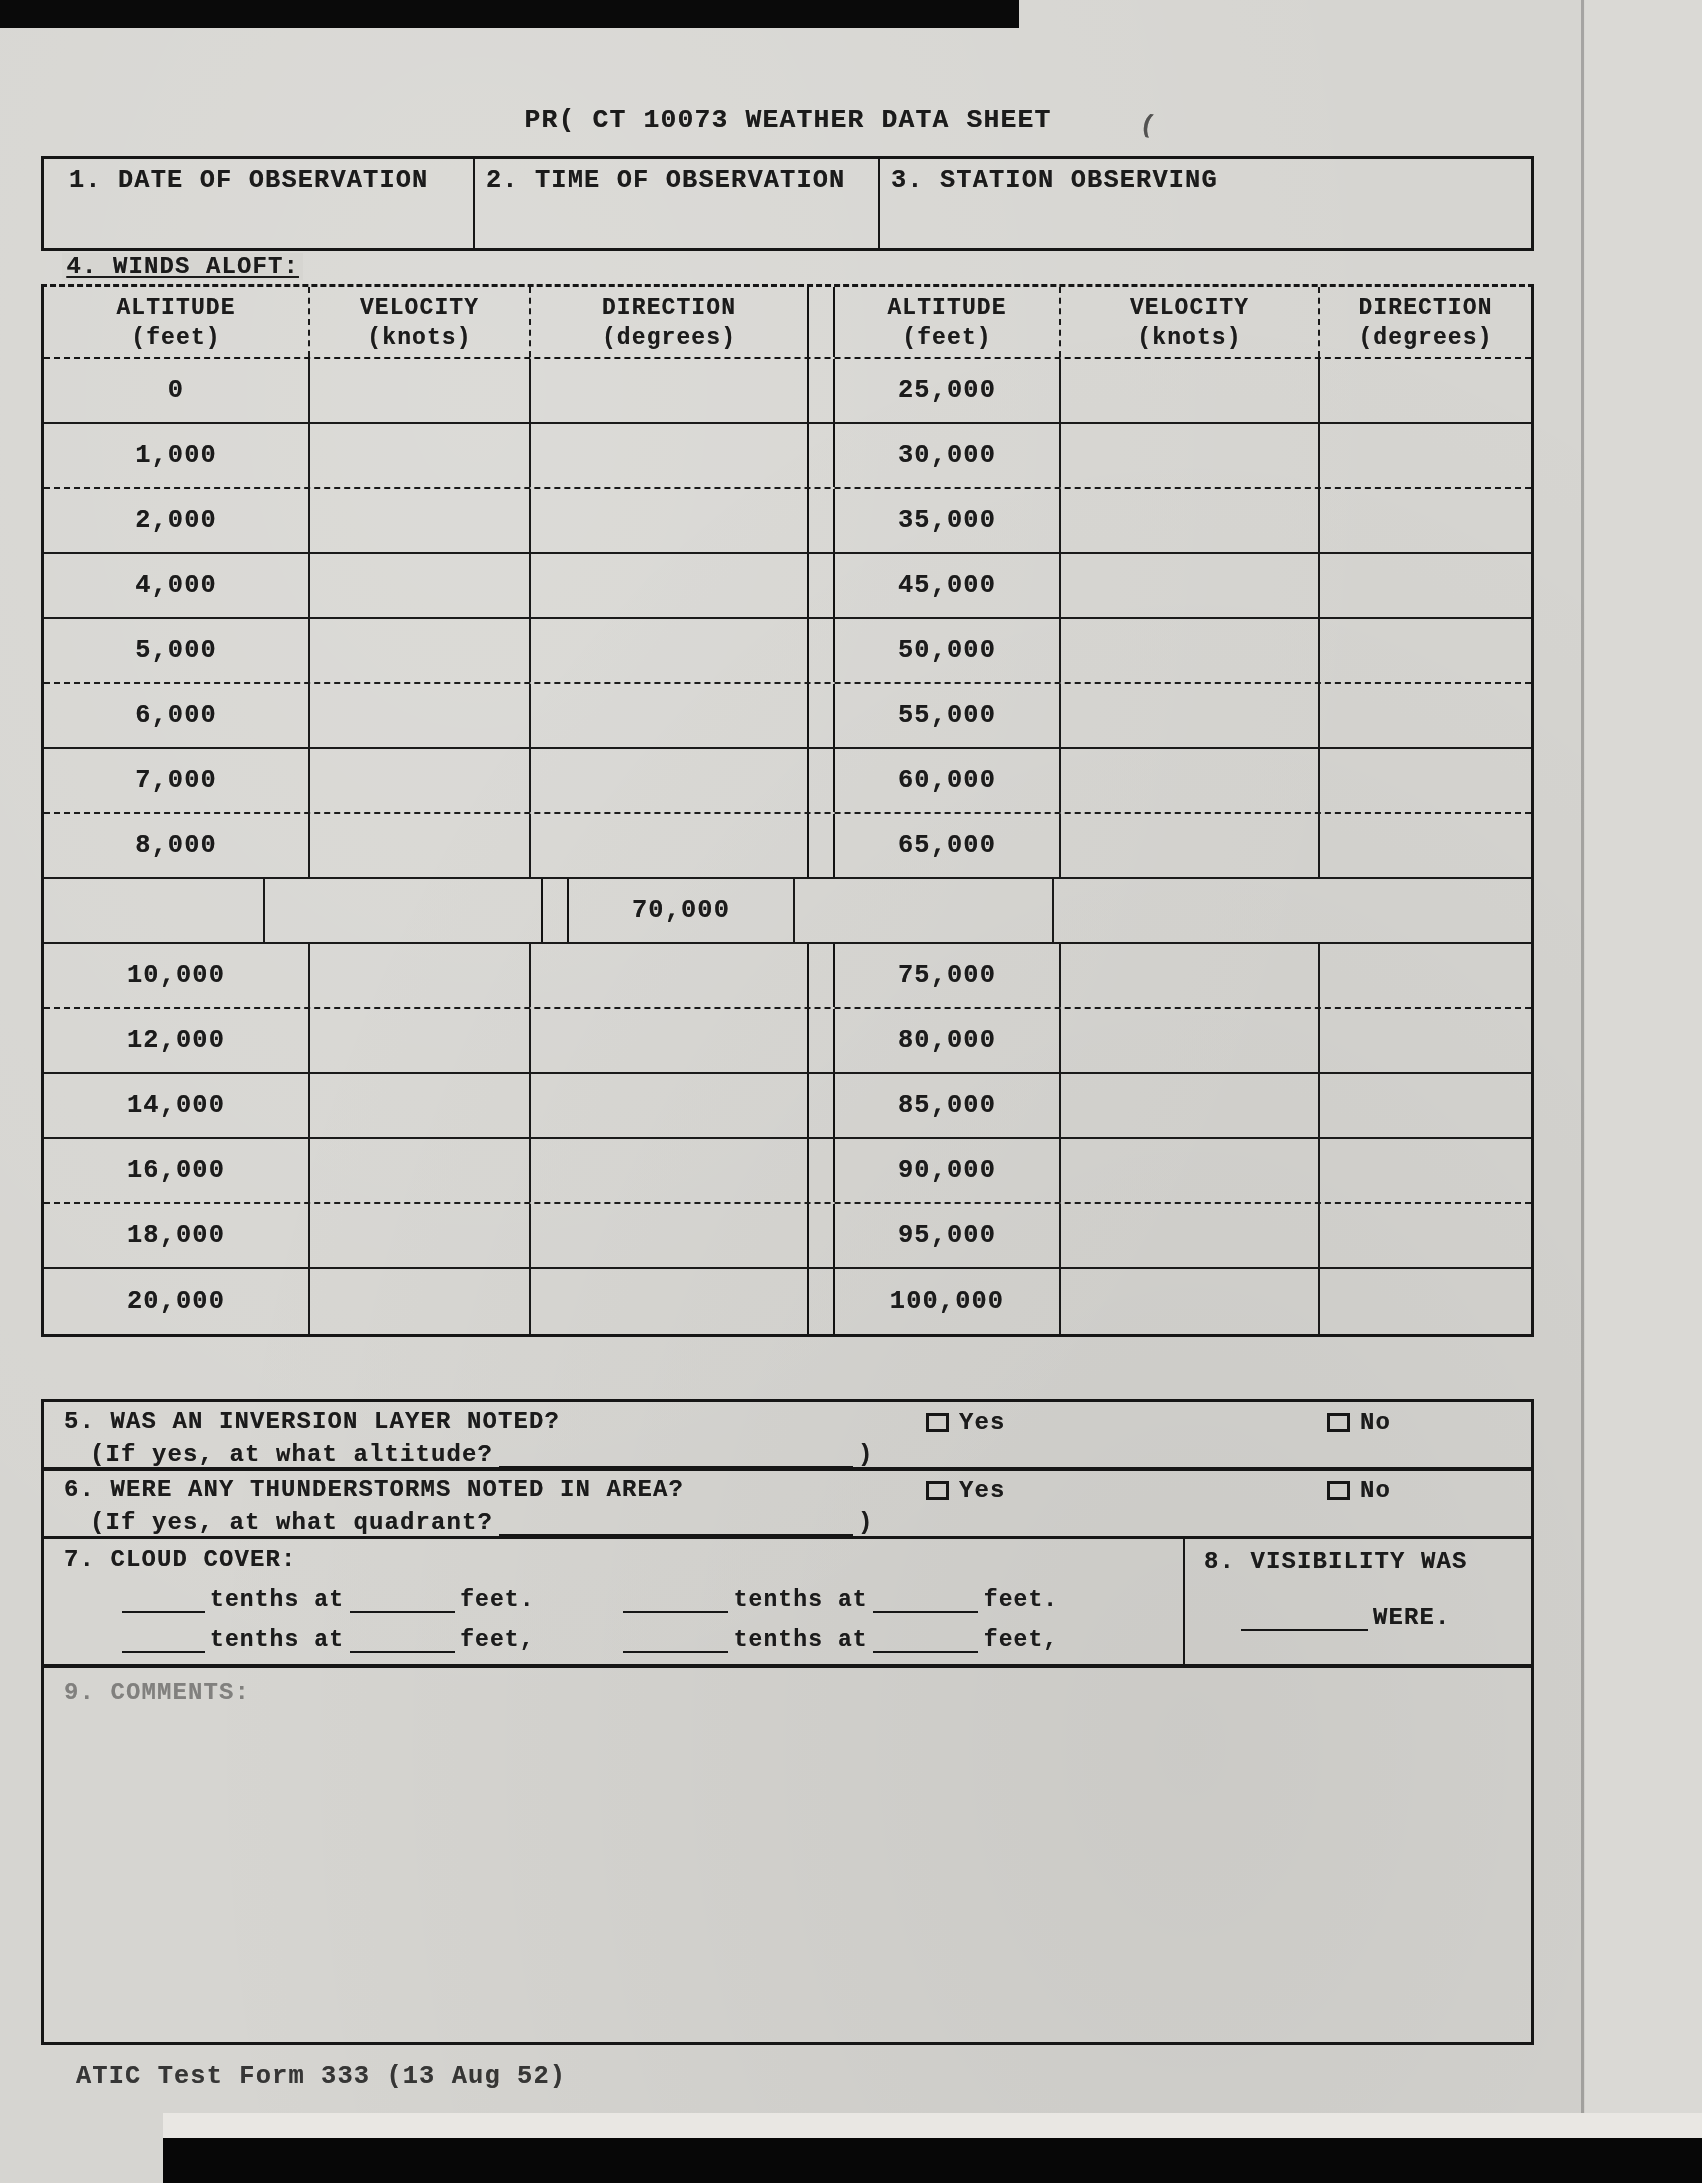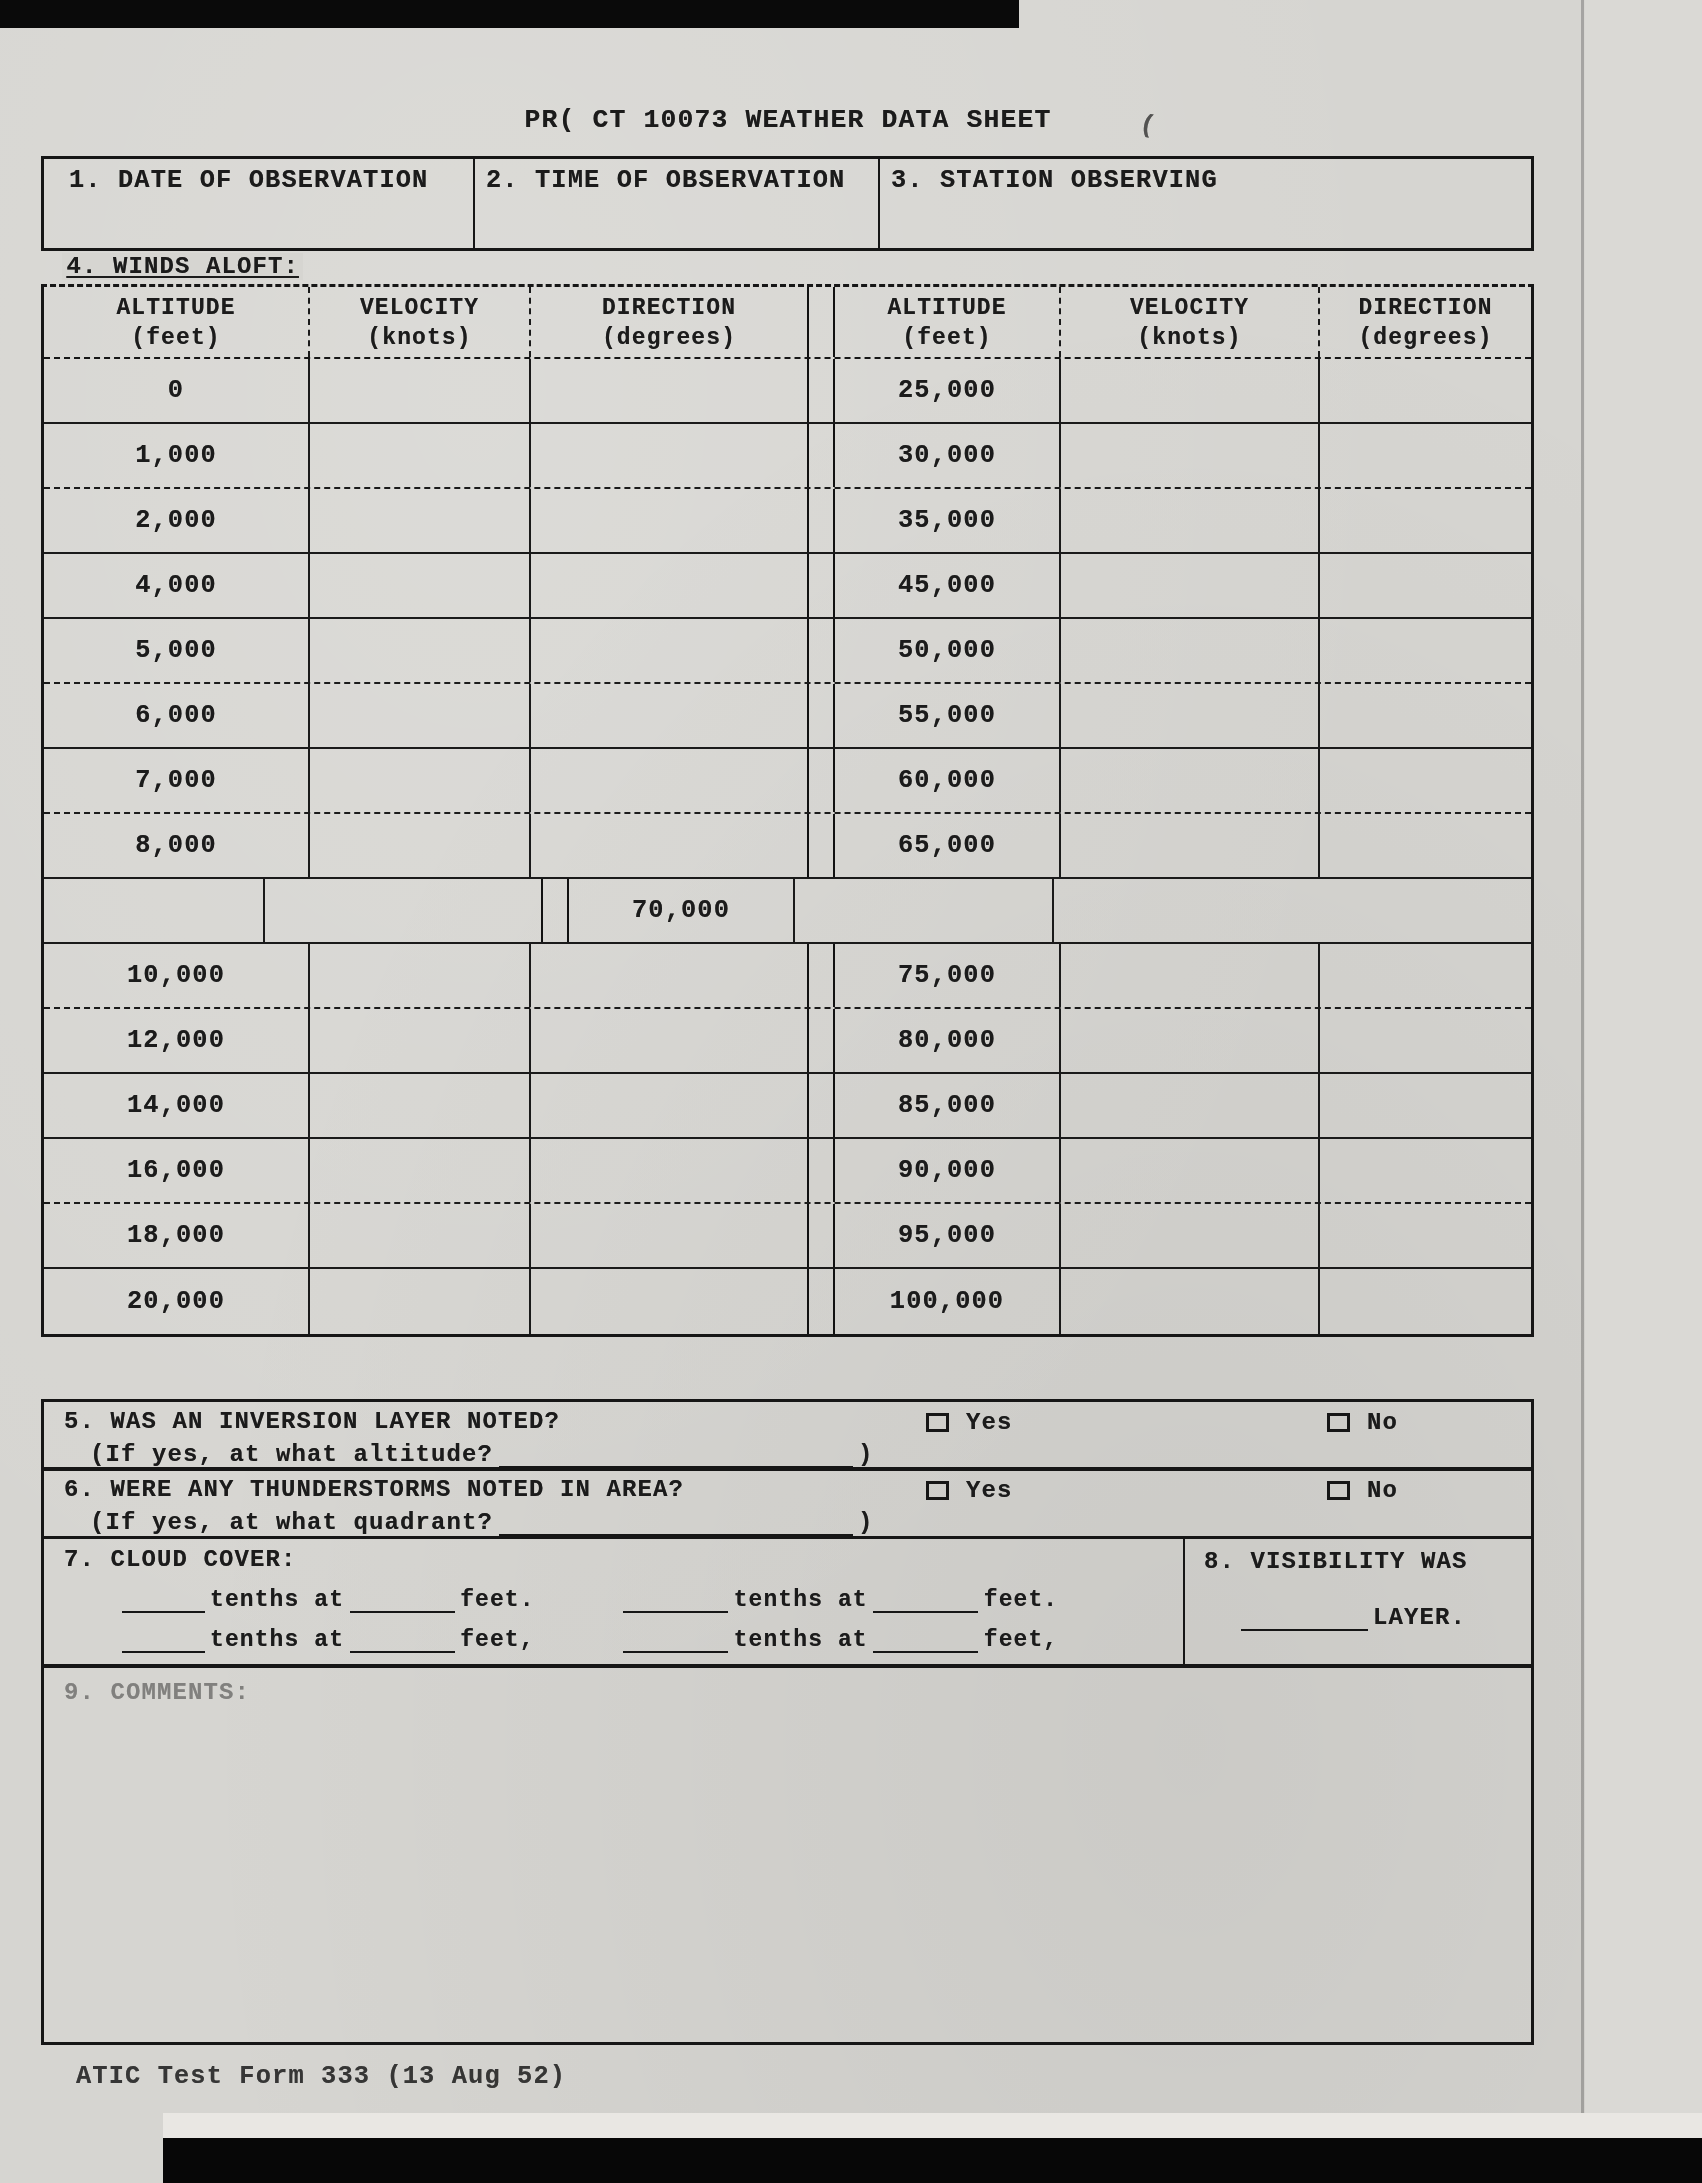--- a/index.html
+++ b/index.html
@@ -69,21 +69,21 @@
   .dd { width:28px; border-left:2.8px solid #111; border-right:2.8px solid #111; }
 
   
   .q-box { position:absolute; left:41px; width:1493px; border:3.3px solid #161616; font-size:24px; }
   #q5 { top:1399px; height:72px; }
   #q6 { top:1467px; height:72px; }
   #q78 { top:1536px; height:132px; display:flex; }
   #q9 { top:1664px; height:381px; }
   .q-line1 { position:absolute; left:20px; top:5.5px; white-space:nowrap; }
   .q-line2 { position:absolute; left:46px; top:39px; white-space:nowrap; }
-  .chk-group { position:absolute; top:6.6px; display:flex; align-items:center; gap:17px; }
+  .chk-group { position:absolute; top:6.6px; display:flex; align-items:center; gap:10px; }
   .chk-yes { left:882px; }
   .chk-no  { left:1283px; }
   .checkbox { width:23px; height:19px; border:3.3px solid #161616; display:inline-block; }
   .blank { display:inline-block; border-bottom:2.8px solid #161616; height:23px; vertical-align:bottom; margin:0 5.5px; }
   .blank.b640 { width:354px; }
   .blank.b150 { width:83px; }
   .blank.b190 { width:105px; }
   .blank.b230 { width:127px; }
 
   .cc-left { width:1141px; border-right:2.8px solid #161616; position:relative; }
@@ -339,21 +339,21 @@
     <div class="cc-row cc-rowB txt">
       <span class="blank b150"></span><span>tenths at</span><span class="blank b190"></span><span>feet,</span><span class="cc-gap"></span><span class="blank b190"></span><span>tenths at</span><span class="blank b190"></span><span>feet,</span>
     </div>
     <div class="cc-row cc-rowA txt">
       <span class="blank b150"></span><span>tenths at</span><span class="blank b190"></span><span>feet.</span><span class="cc-gap"></span><span class="blank b190"></span><span>tenths at</span><span class="blank b190"></span><span>feet.</span>
     </div>
   </div>
   <div class="cc-right">
     <div class="vis-label txt">8. VISIBILITY WAS</div>
     <div class="vis-line txt">
-      <span class="blank b230"></span><span>LAYER.</span>
+      <span class="blank b230"></span><span>WERE.</span>
     </div>
   </div>
 </div>
 
 <div class="q-box" id="q9">
   <div class="comments-label txt">9. COMMENTS:</div>
 </div>
 
 <div class="footer txt">ATIC Test Form 333 (13 Aug 52)</div>
 

